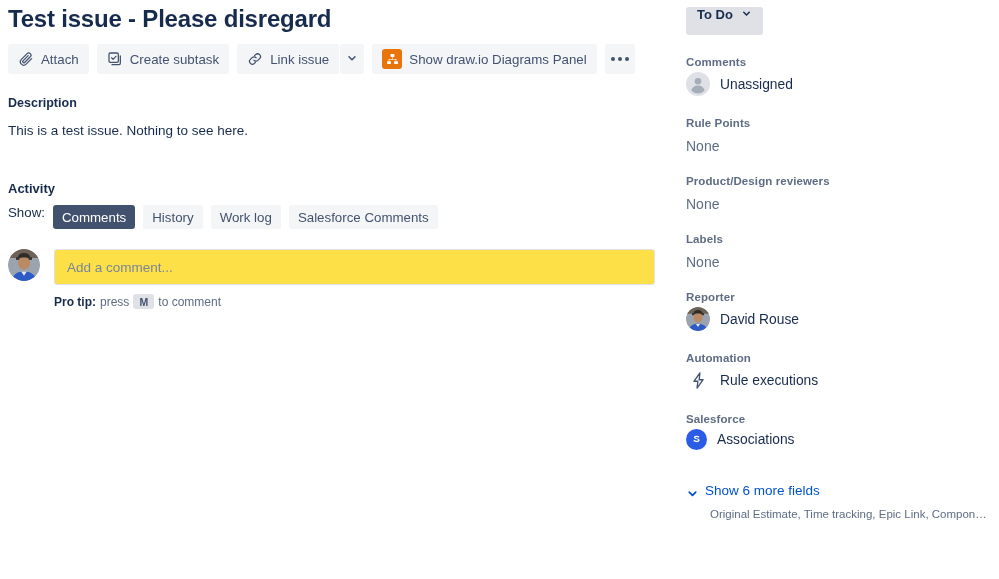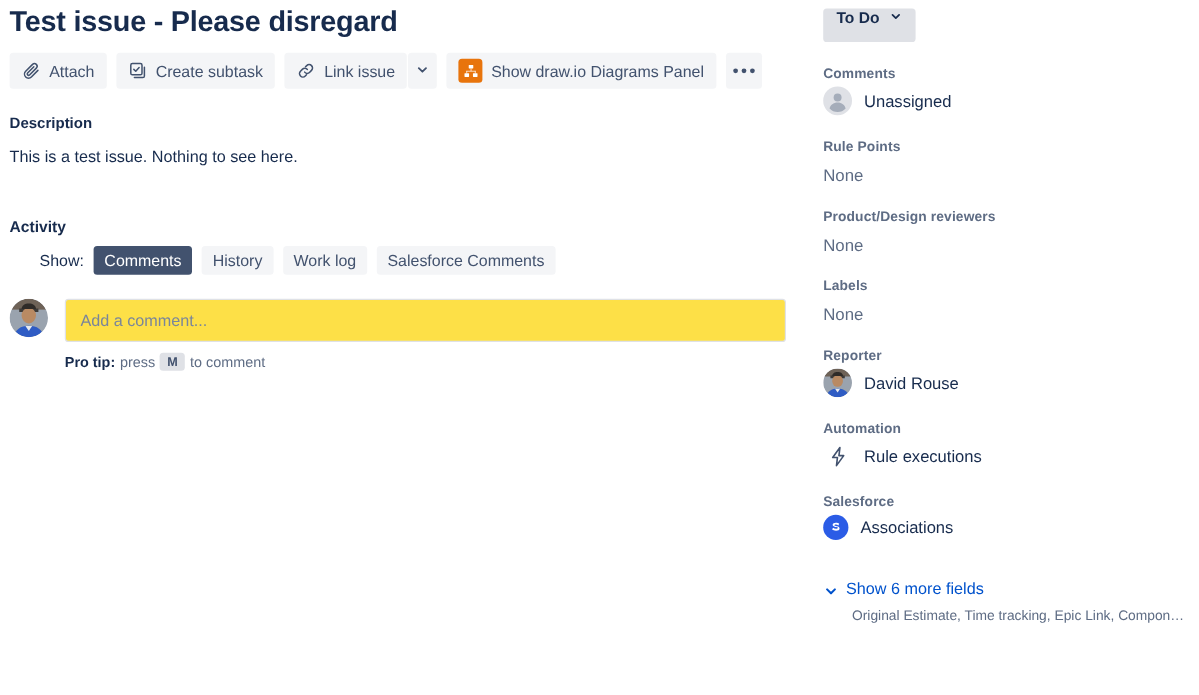--- a/index.html
+++ b/index.html
@@ -131,24 +131,23 @@
 
   
   .activity-head {
     font-size: 13px;
     font-weight: bold;
     color: #172B4D;
     margin-top: 40px;
   }
   .show-row {
     display: flex;
-    align-items: center;
+    align-items: flex-start;
     gap: 8px;
     margin-top: 9px;
-    margin-left: 25px;
   }
   .show-label {
     font-size: 13.3px;
     color: #172B4D;
   }
   .filter-btn {
     height: 24px;
     padding: 0 9px;
     border: none;
     border-radius: 3px;

